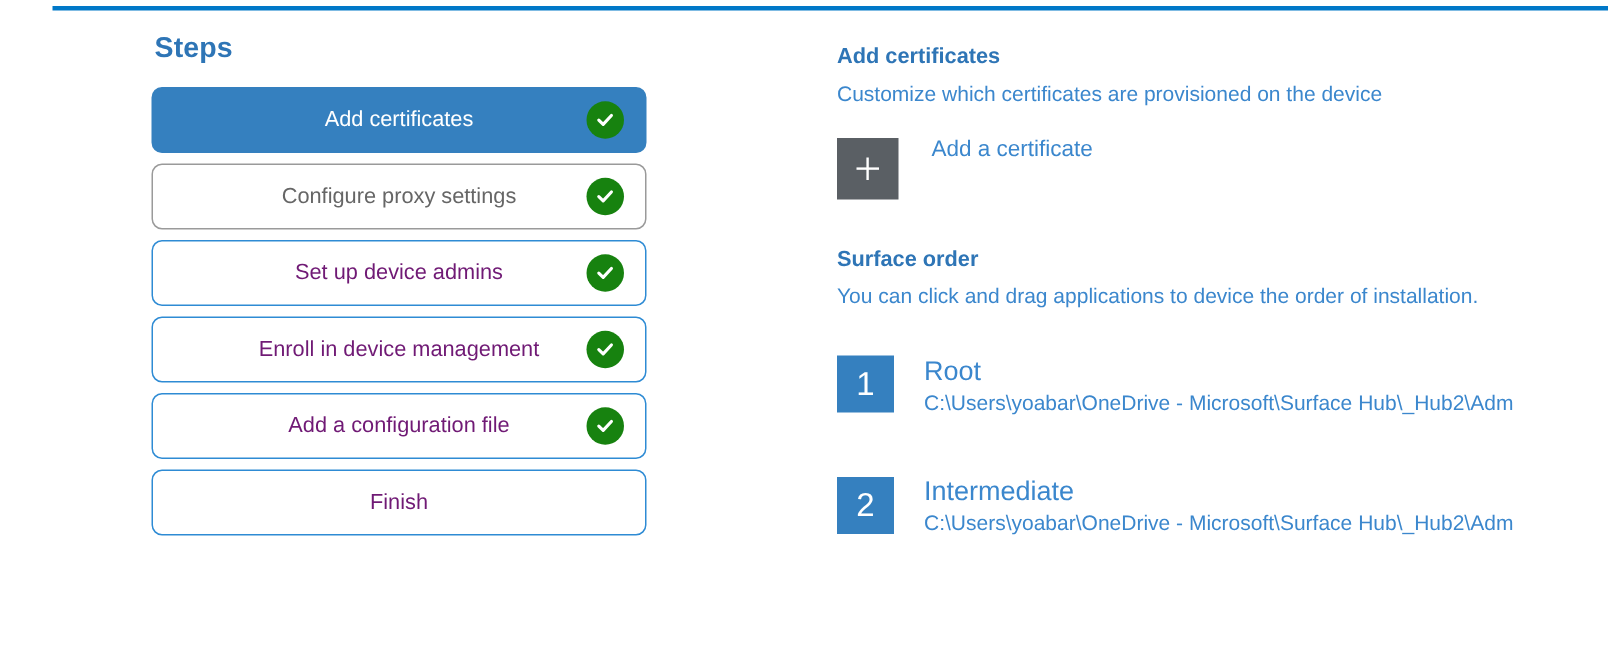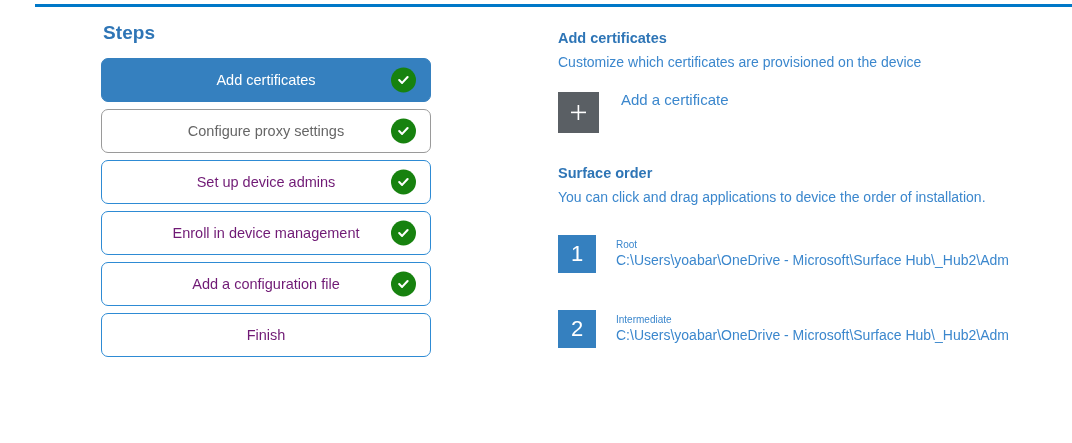--- a/index.html
+++ b/index.html
@@ -170,21 +170,21 @@
     align-items: center;
     justify-content: center;
     flex: none;
     line-height: 1;
   }
   .install-text {
     margin-left: 20px;
     min-width: 0;
   }
   .install-name {
-    font-size: 10px;
+    font-size: 18px;
     color: #3b87cd;
     line-height: 1.35;
     white-space: nowrap;
   }
   .install-path {
     font-size: 14px;
     color: #3b87cd;
     line-height: 1.35;
     white-space: nowrap;
   }

